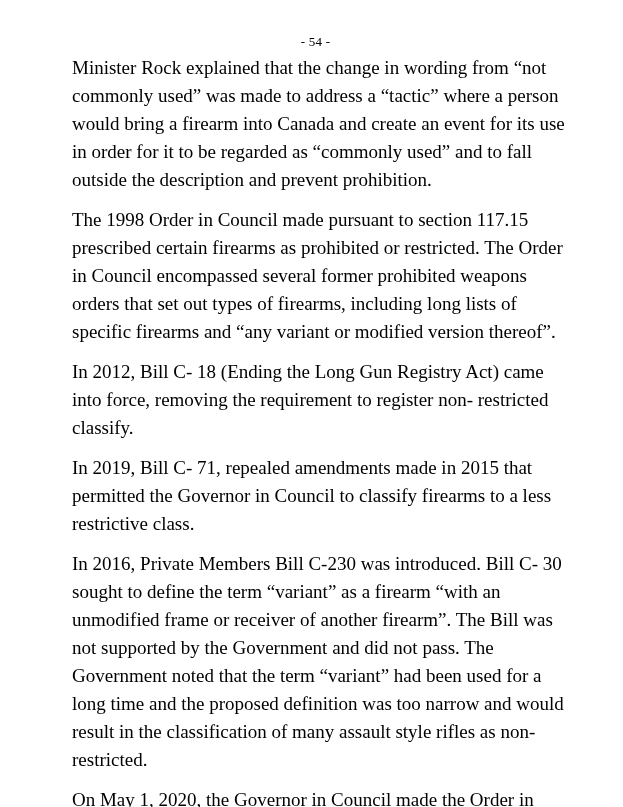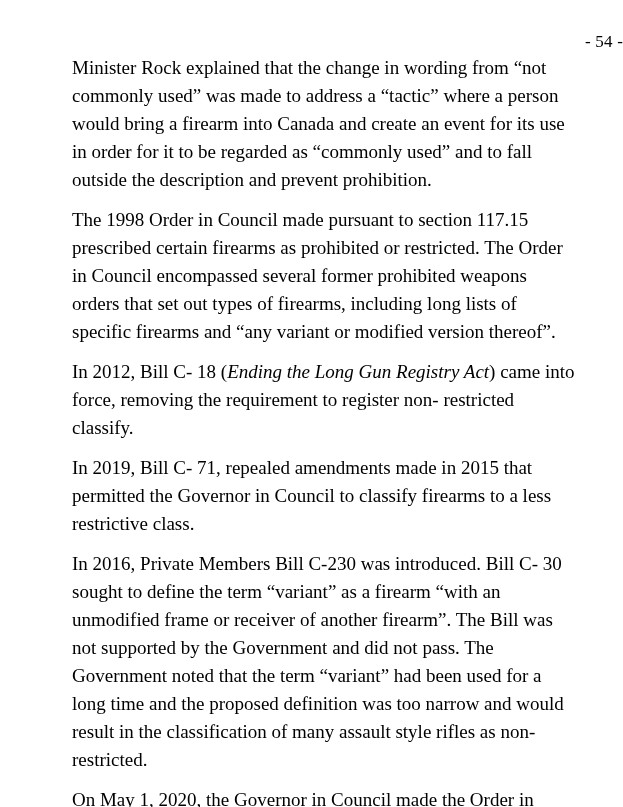--- a/index.html
+++ b/index.html
@@ -12,39 +12,38 @@
     width: 623px;
     height: 807px;
     background: #ffffff;
     overflow: hidden;
     font-family: "Liberation Serif", "DejaVu Serif", serif;
     color: #000000;
     -webkit-font-smoothing: antialiased;
   }
   .page-number {
     margin-top: 30px;
-    text-align: right;
-    font-size: 17px;
+    text-align: center;
+    font-size: 13px;
     line-height: 24px;
     letter-spacing: 0.2px;
     margin-left: 8px;
   }
   .doc-body {
     margin-left: 72px;
     width: 505px;
     font-size: 19px;
     line-height: 28px;
     text-align: left;
   }
   .para {
     margin: 0 0 12px 0;
     padding: 0;
   }
   .italic {
-    font-style: italic;
   }
 </style>
 </head>
 <body>
 
 <div class="page">
   <div class="page-number">- 54 -</div>
   <div class="doc-body">
       <p class="para"><span>Minister Rock explained that the change in wording from “not commonly used” was made to address a “tactic” where a person would bring a firearm into Canada and create an event for its use in order for it to be regarded as “commonly used” and to fall outside the description and prevent prohibition.</span></p>
       <p class="para"><span>The 1998 Order in Council made pursuant to section 117.15 prescribed certain firearms as prohibited or restricted. The Order in Council encompassed several former prohibited weapons orders that set out types of firearms, including long lists of specific firearms and “any variant or modified version thereof”.</span></p>

